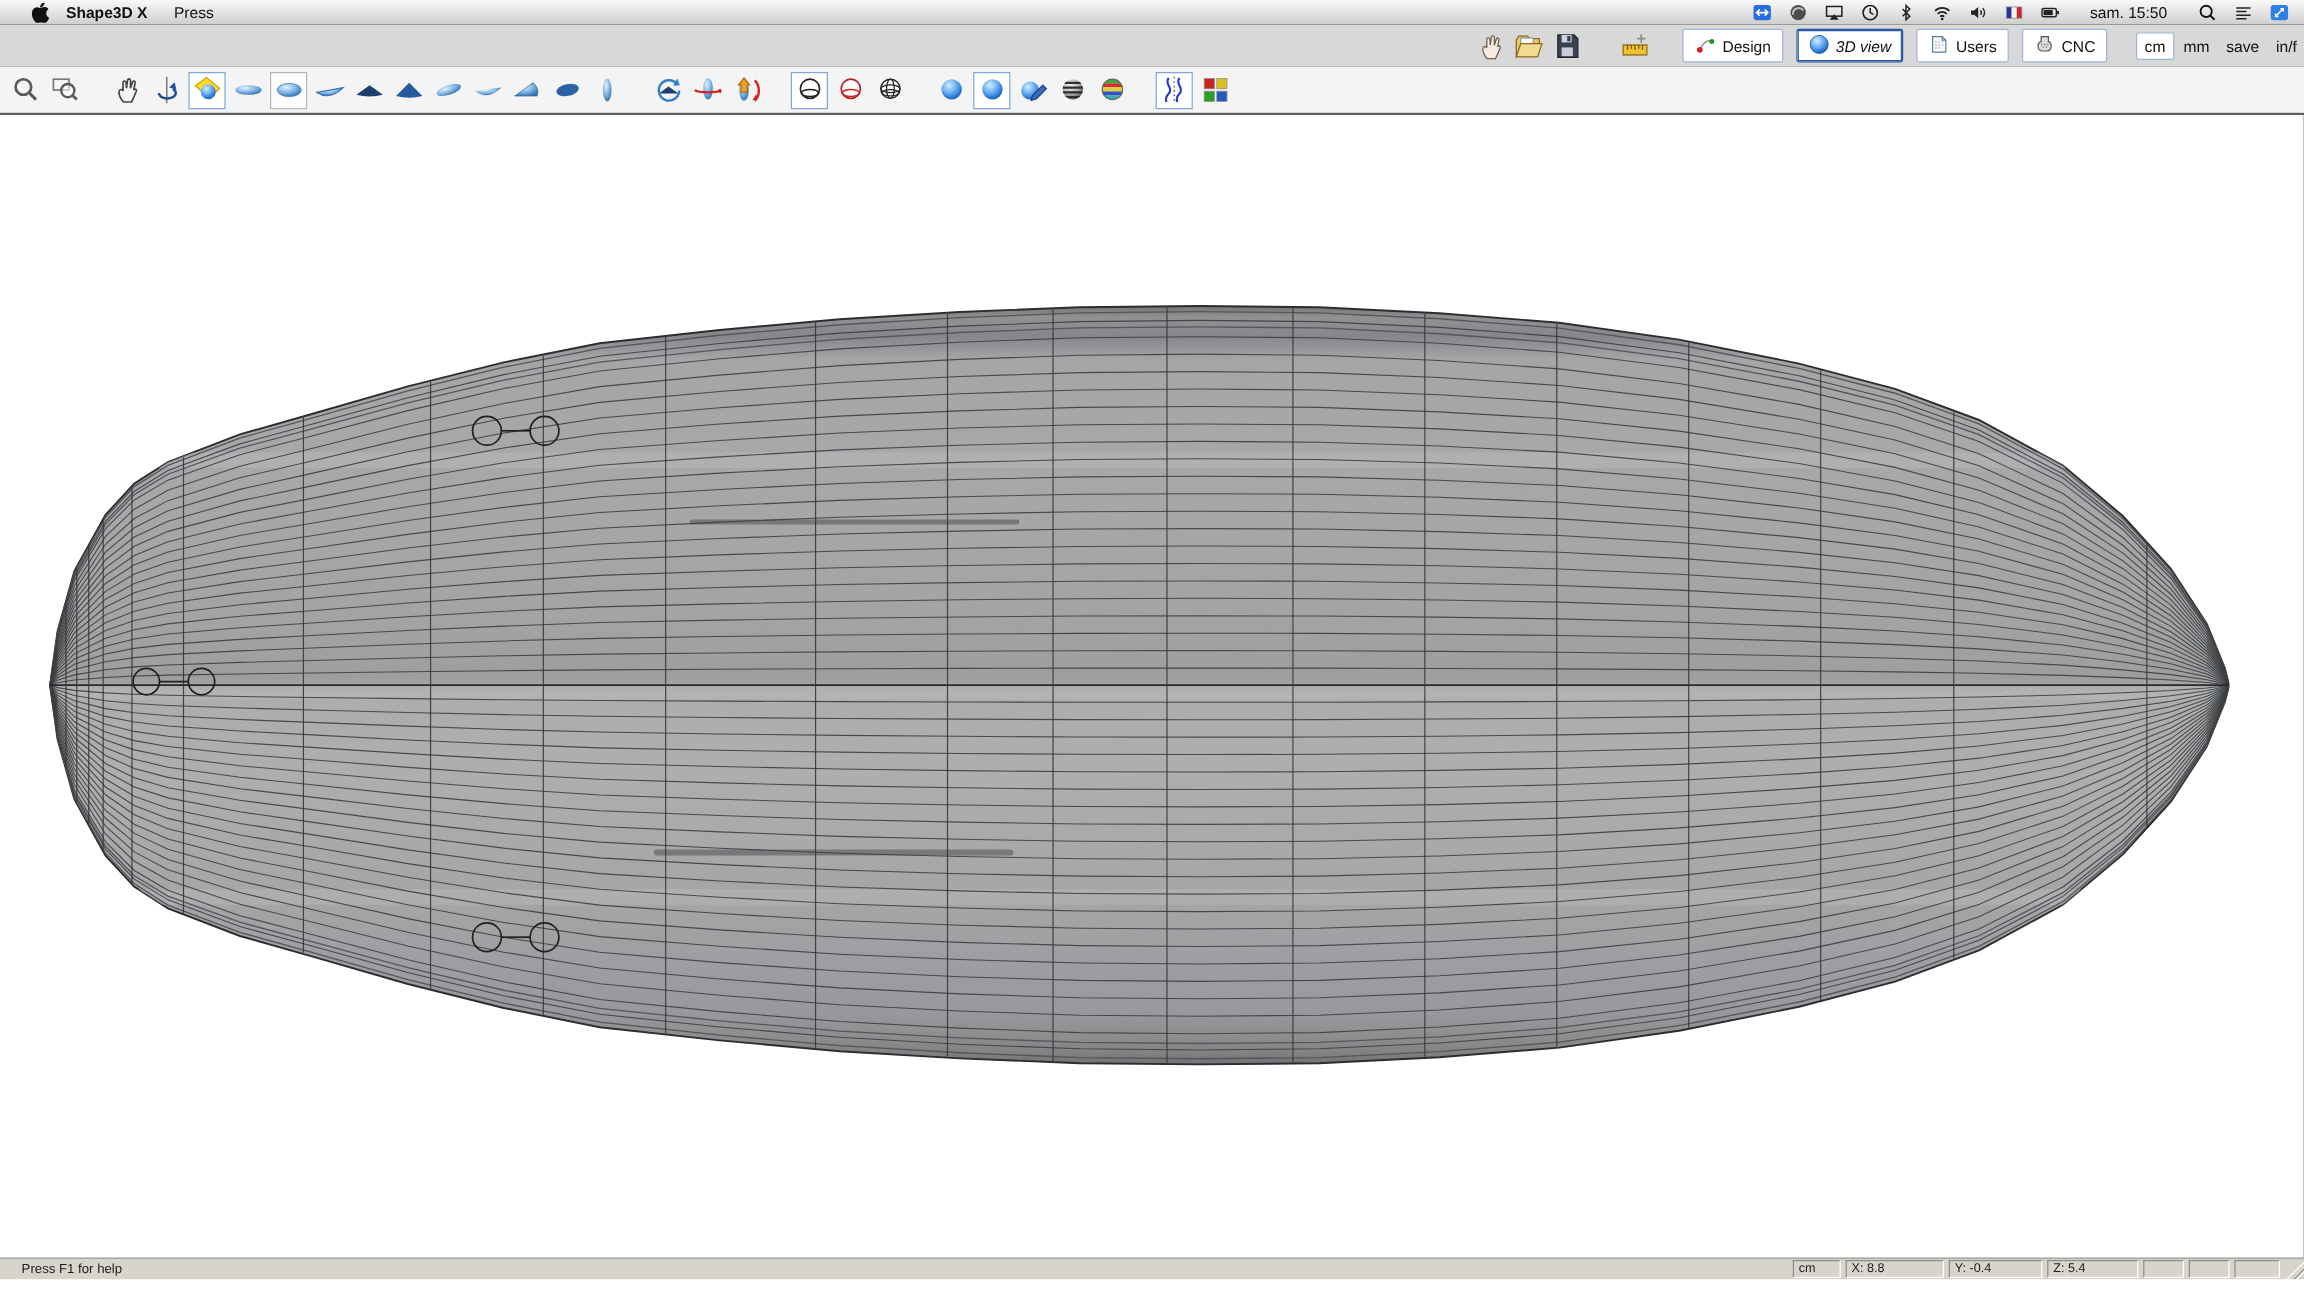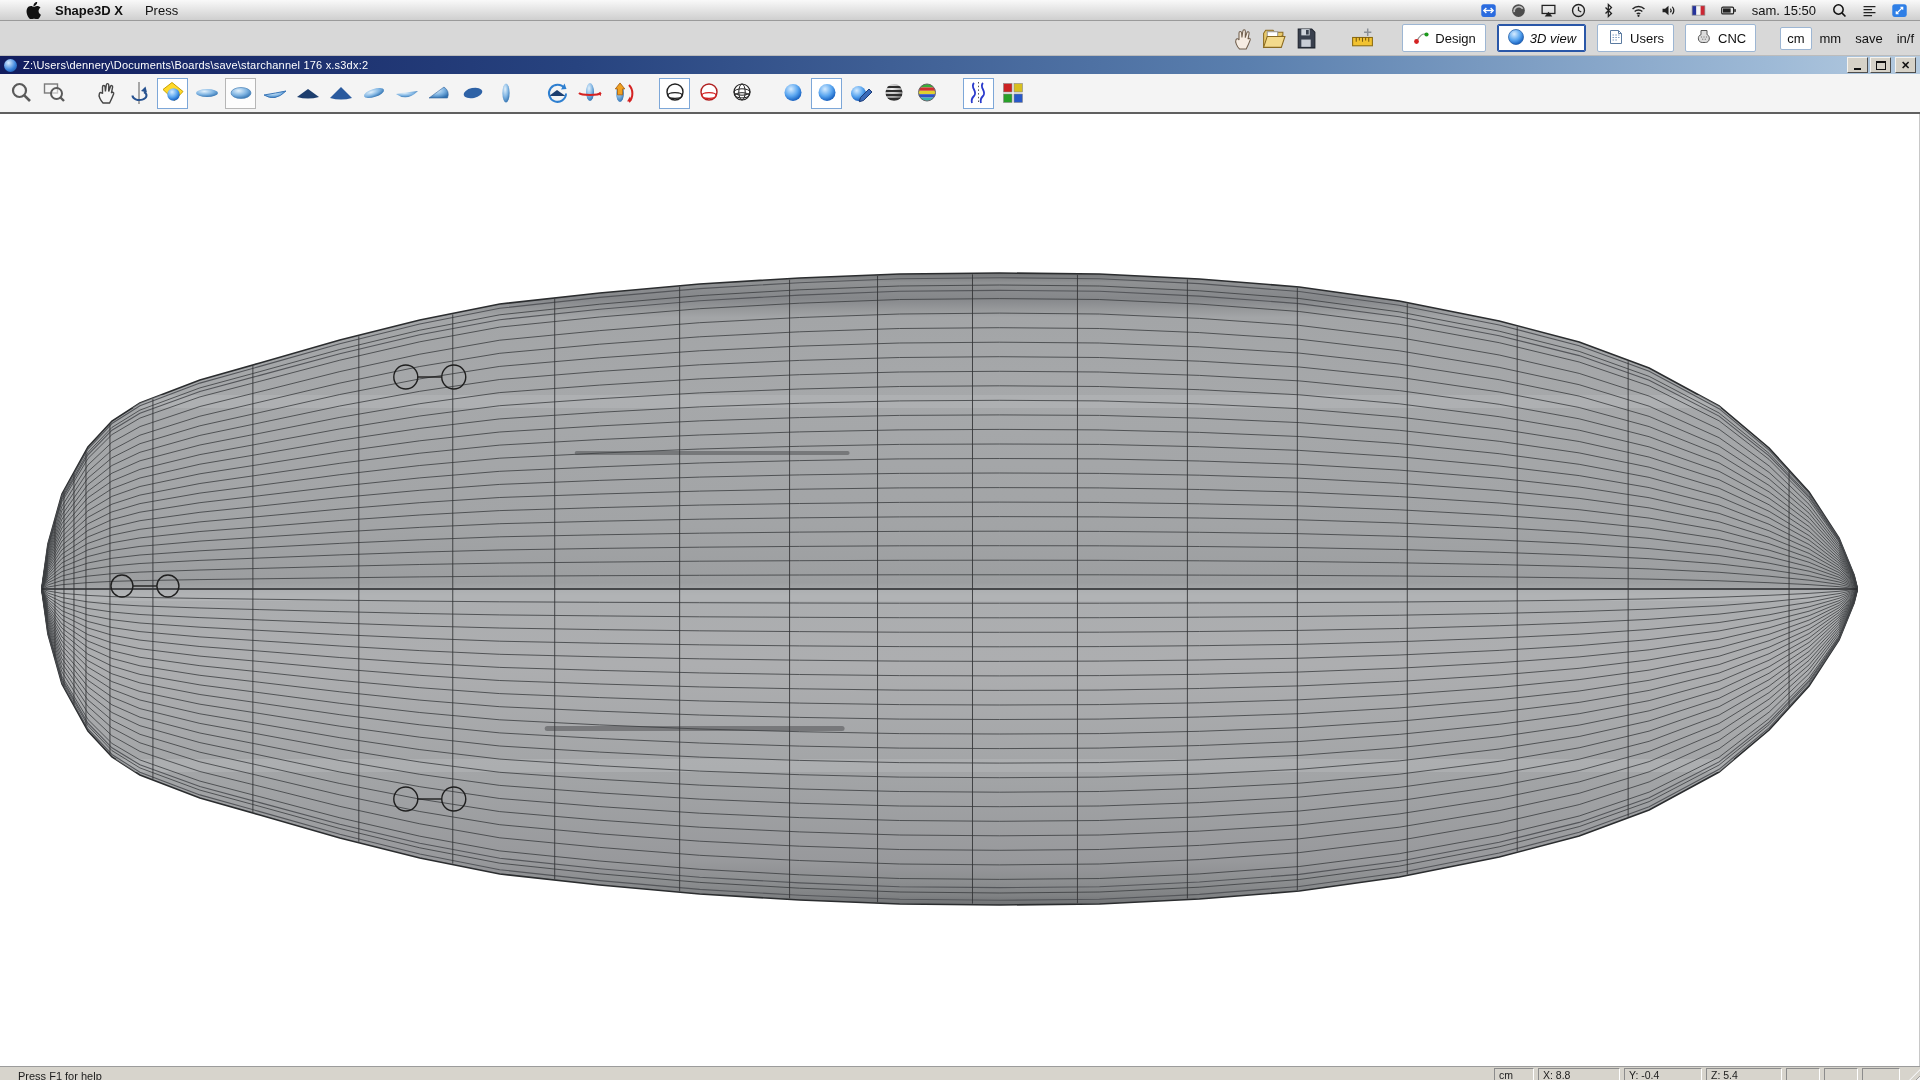--- a/index.html
+++ b/index.html
@@ -5,21 +5,21 @@
   html,body{margin:0;padding:0;background:#222;}
   .screen{position:relative;width:1920px;height:1080px;background:#fff;overflow:hidden;
           font-family:"Liberation Sans",sans-serif;-webkit-font-smoothing:antialiased;}
 
   
   .menubar{height:20px;background:linear-gradient(#f9f9f9,#cfcfcf);border-bottom:1px solid #9a9a9a;
            display:flex;align-items:center;padding:0 12px;font-size:13px;color:#111;}
   .menubar .apple{display:flex;align-items:center;margin:0 14px 0 14px;}
   .menubar .appname{font-weight:bold;margin-right:22px;}
   .menubar .menuitem{margin-right:22px;}
-  .mb-right{margin-left:auto;display:flex;align-items:center;gap:13px;}
+  .mb-right{margin-left:auto;display:flex;align-items:center;gap:23px;}
   .mb-ico{display:flex;align-items:center;}
   .mb-clock{font-size:13px;margin:0 2px;}
 
   
   .apptoolbar{height:34px;background:#d8d8d8;display:flex;align-items:center;border-bottom:1px solid #bcbcbc;justify-content:flex-end;}
   .file-ico{width:27px;height:27px;display:flex;align-items:center;justify-content:center;margin-left:5px;}
   .file-ico.gap{margin-left:30px;}
   .viewbtn{display:flex;align-items:center;gap:5px;height:26px;padding:0 9px;margin-left:11px;
            background:#fff;border:1px solid #9db6d3;border-radius:2px;font-size:13px;color:#101010;}
   .viewbtn.sel{border:1px solid #2a57a8;box-shadow:inset 0 0 0 1px #2a57a8;font-style:italic;}
@@ -235,33 +235,20 @@
         </span>
       </span>
     <span id="unit-group" class="unitgroup">
         <span class="unit sel">cm</span>
         <span class="unit">mm</span>
         <span class="unit">save</span>
         <span class="unit">in/f</span>
       </span>
   </div>
 
-  <div class="titlebar">
-    <span class="doc-ico"></span>
-    <span class="titletext">Z:\Users\dennery\Documents\Boards\save\starchannel 176 x.s3dx:2</span>
-    <span class="winbtns">
-      <span class="winbtn">
-          <span class="minglyph"></span>
-        </span>
-      <span class="winbtn">
-          <span class="maxglyph"></span>
-        </span>
-      <span class="winbtn close">✕</span>
-    </span>
-  </div>
 
   <div class="drawbar" id="drawbar">
       <span class="d-ico">
         <svg width="26" height="26" viewBox="0 0 26 26">
           <circle cx="10.5" cy="10.5" r="6.5" fill="none" stroke="#5a5a5a" stroke-width="2.2"></circle>
           <path d="M15.3 15.3 21 21" stroke="#5a5a5a" stroke-width="2.6"></path>
         </svg>
       </span>
       <span class="d-ico">
         <svg width="26" height="26" viewBox="0 0 26 26">

